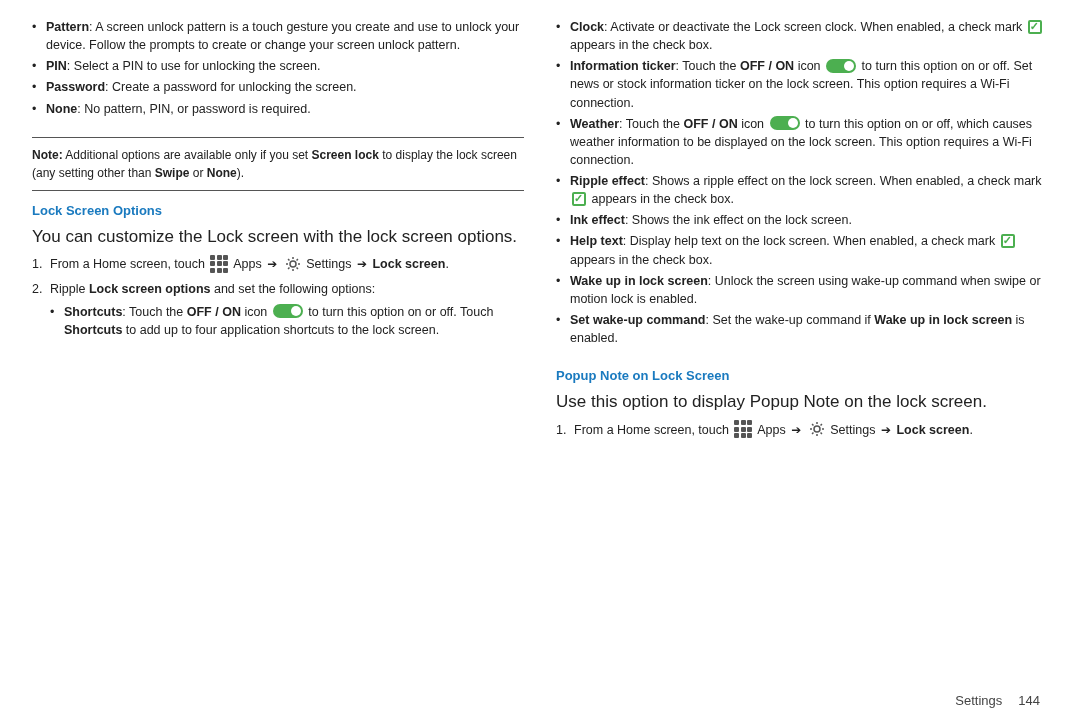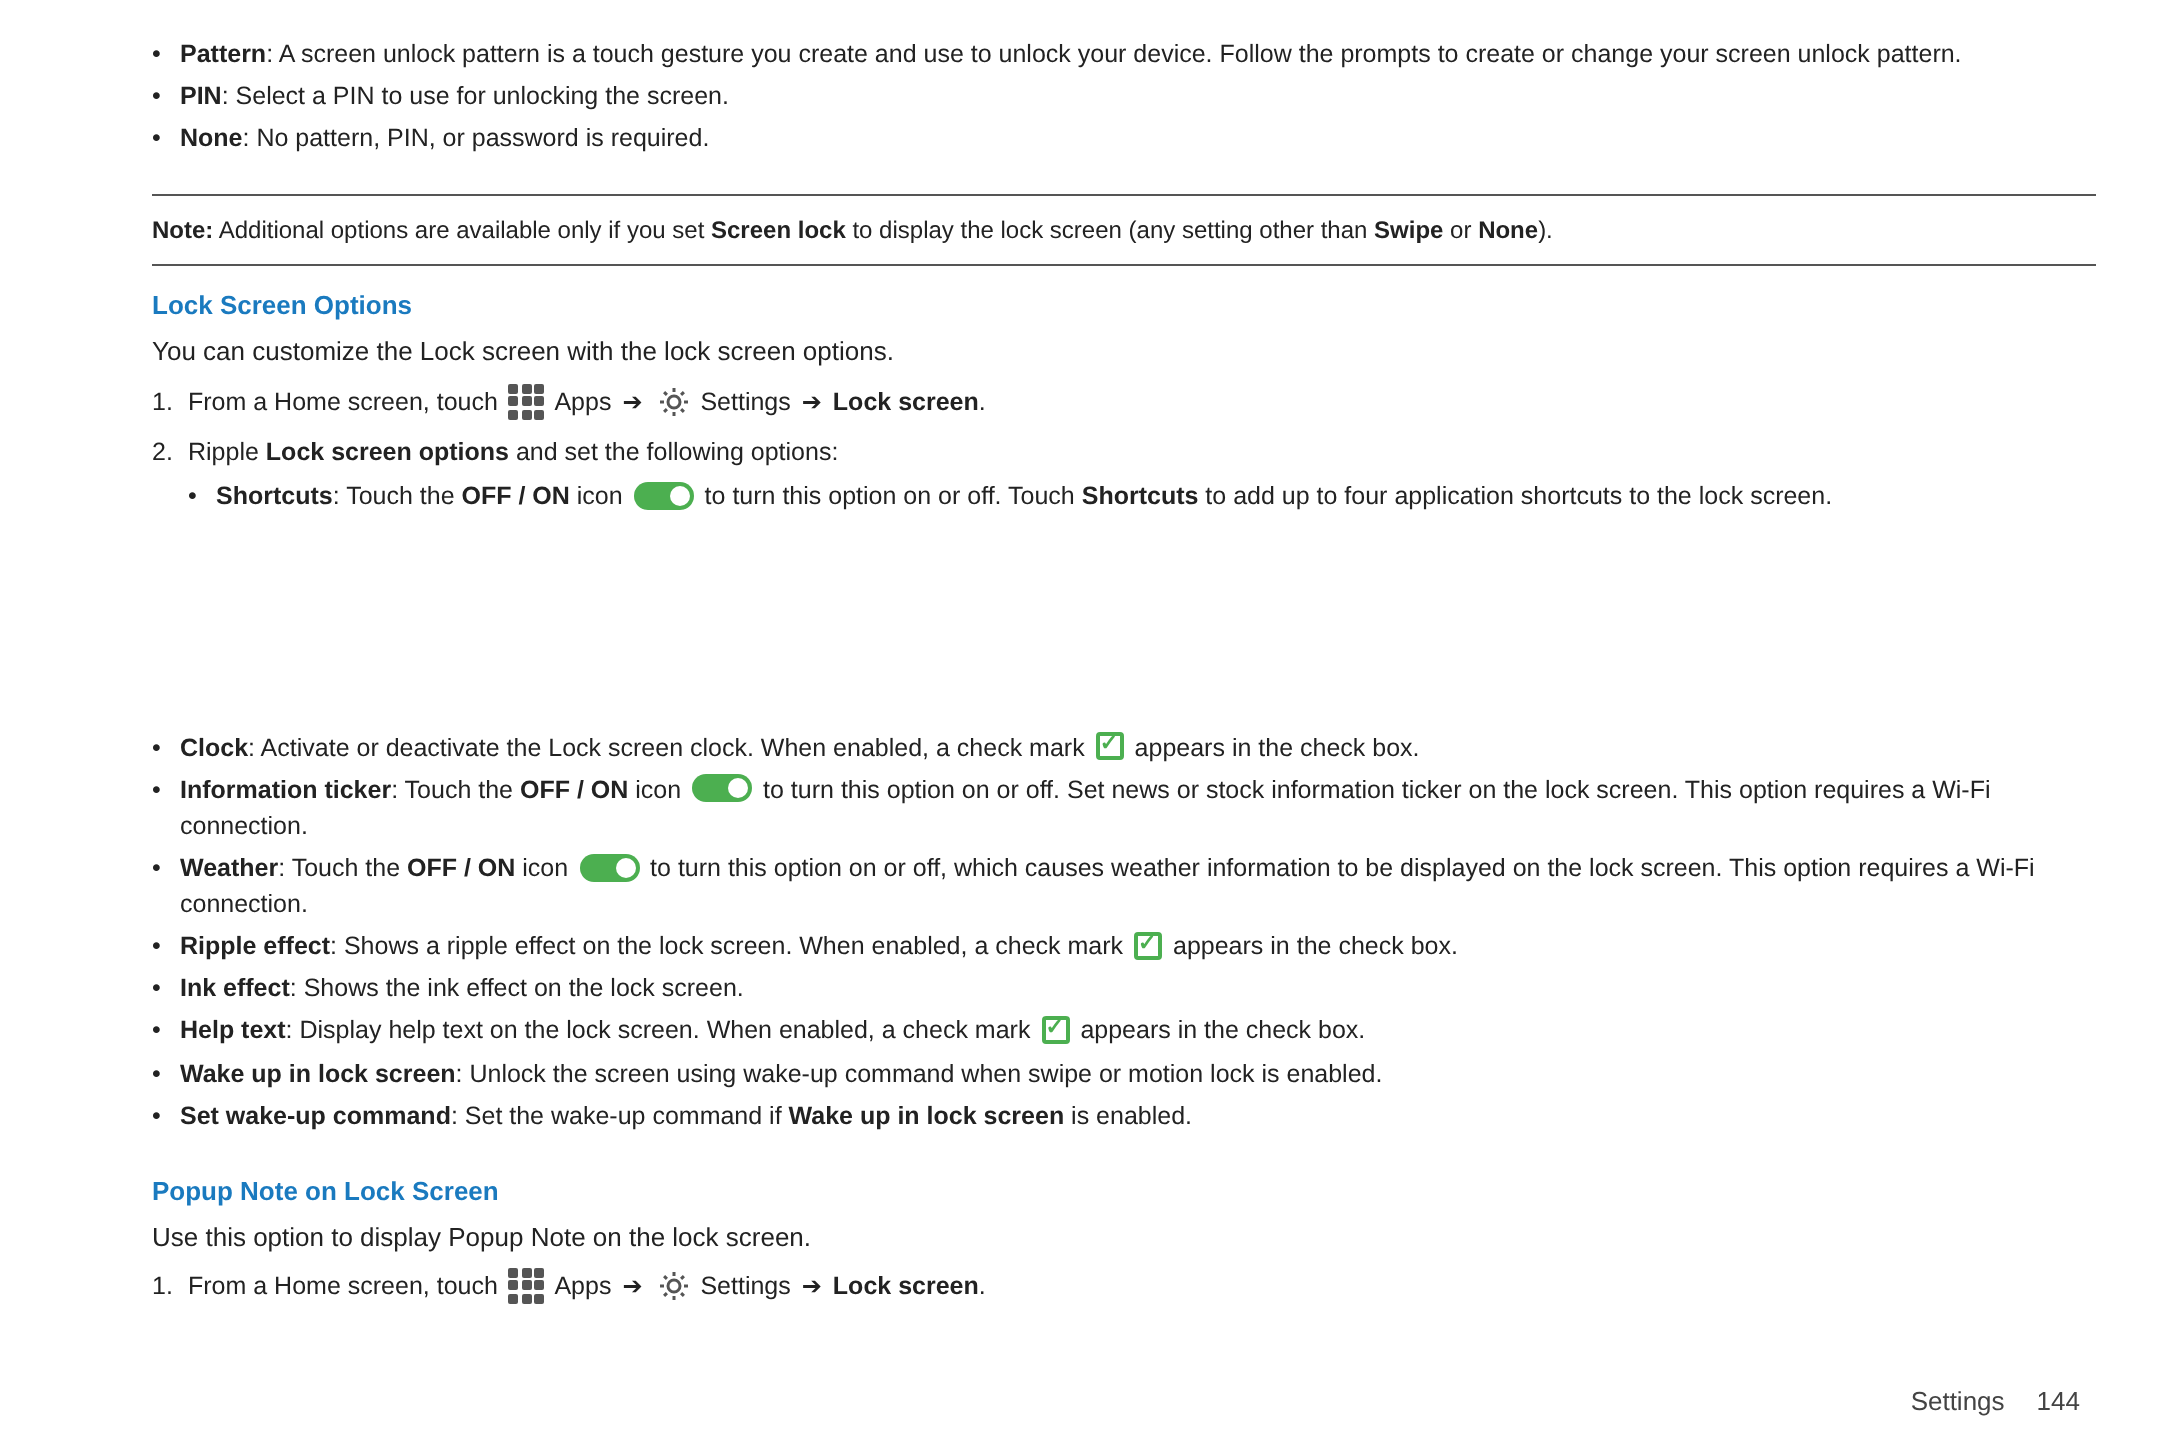--- a/index.html
+++ b/index.html
@@ -9,25 +9,24 @@
       font-size: 12.5px;
       color: #222;
       width: 1080px;
       height: 720px;
       overflow: hidden;
       display: flex;
       flex-direction: column;
     }
     .page-content {
       display: flex;
-      flex-direction: column;
+      flex-direction: row;
       flex: 1;
       padding: 18px 32px 10px 32px;
       gap: 32px;
-      margin-left: 44px;
     }
     .col {
       flex: 1;
       display: flex;
       flex-direction: column;
       gap: 0;
     }
     
     .bullet-list {
       list-style: none;
@@ -53,21 +52,21 @@
       line-height: 1.5;
       font-size: 12px;
     }
     .section-heading {
       color: #1a7abf;
       font-weight: bold;
       font-size: 13px;
       margin-bottom: 6px;
     }
     .section-body {
-      font-size: 13px;
+      font-size: 17px;
       line-height: 1.5;
       margin-bottom: 6px;
     }
     .numbered-list {
       list-style: none;
       padding: 0;
       margin: 0;
     }
     .numbered-list > li {
       padding-left: 18px;
@@ -180,20 +179,23 @@
 
 <div class="page-content">
 
   <div class="col">
     <ul class="bullet-list">
       <li>
         <span class="bold">Pattern</span><span>: A screen unlock pattern is a touch gesture you create and use to unlock your device. Follow the prompts to create or change your screen unlock pattern.</span>
       </li>
       <li>
         <span class="bold">PIN</span><span>: Select a PIN to use for unlocking the screen.</span>
+      </li>
+      <li>
+        <span class="bold">Password</span><span>: Create a password for unlocking the screen.</span>
       </li>
       <li>
         <span class="bold">None</span><span>: No pattern, PIN, or password is required.</span>
       </li>
     </ul>
 
     <div class="note-box">
       <span class="bold">Note:</span><span> Additional options are available only if you set </span><span class="bold">Screen lock</span><span> to display the lock screen (any setting other than </span><span class="bold">Swipe</span><span> or </span><span class="bold">None</span><span>).</span>
     </div>
 

